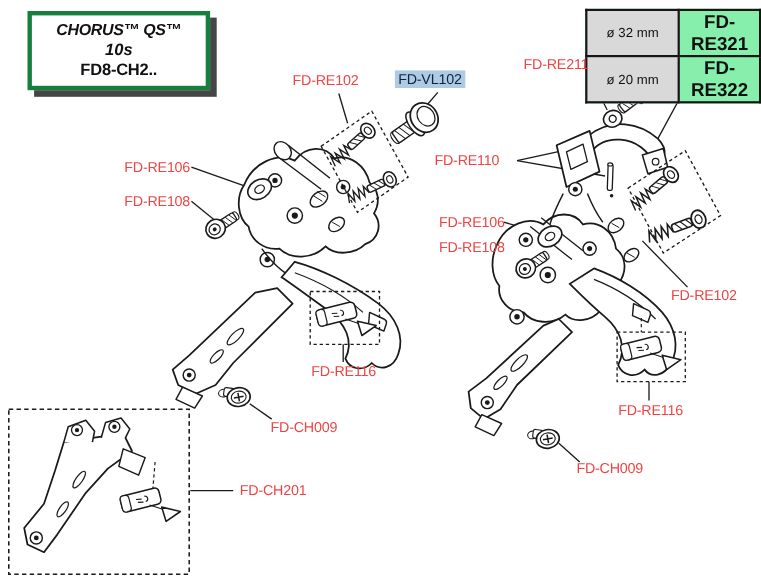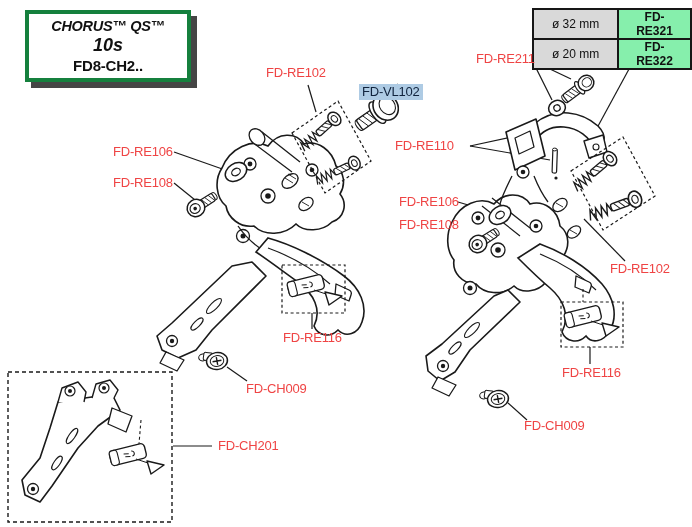--- a/index.html
+++ b/index.html
@@ -1,30 +1,30 @@
 <!DOCTYPE html>
 <html><head>
 <meta charset="utf-8">
 <style>
   html,body{margin:0;padding:0;background:#fff;}
   .stage{position:relative;width:692px;height:527px;background:#ffffff;overflow:hidden;
          font-family:"Liberation Sans",sans-serif;color:#111;}
   .stage svg{position:absolute;left:0;top:0;}
   .lbl{position:absolute;font-size:13px;line-height:14px;color:#ef4444;white-space:nowrap;letter-spacing:-0.2px;}
-  .lbl.hl{background:#aecbe4;padding:1px 3px;color:#10233d;margin-top:20px;}
+  .lbl.hl{background:#aecbe4;padding:1px 3px;color:#10233d;}
   .titlebox{position:absolute;left:25px;top:10px;width:158px;height:64px;background:#fff;
             border:4px solid #15803d;box-shadow:6px 6px 0 0 #454545;
             display:flex;flex-direction:column;justify-content:center;align-items:center;gap:1px;}
   .titlebox .t1{font-size:14.5px;font-weight:700;font-style:italic;letter-spacing:-0.3px;}
-  .titlebox .t2{font-size:18px;font-weight:700;font-style:italic;}
+  .titlebox .t2{font-size:15px;font-weight:700;font-style:italic;}
   .titlebox .t3{font-size:15px;font-weight:700;letter-spacing:-0.2px;}
   .sizetable{position:absolute;left:532px;top:8px;border:2px solid #161616;border-collapse:collapse;background:#86efac;}
   .sizetable td{border:2px solid #161616;height:17px;padding:0 8px;font-size:12px;text-align:center;vertical-align:middle;}
   .sizetable td.size{background:#d9d9d9;width:70px;font-weight:400;}
-  .sizetable td.part{width:56px;font-weight:700;font-size:12px;}
+  .sizetable td.part{width:56px;font-weight:700;font-size:17px;}
 </style>
 </head>
 <body>
 
 <div class="stage">
 
 <svg width="692" height="527" viewBox="0 0 692 527">
   <defs>
     <g id="screwspring">
       <path d="M0,4 L2.5,-4.5 L5,4.5 L7.5,-4.5 L10,4.5 L12.5,-4.5 L15,4.5 L17.5,-4.5 L20,3" fill="none" stroke="#1a1a1a" stroke-width="1.2"></path>

